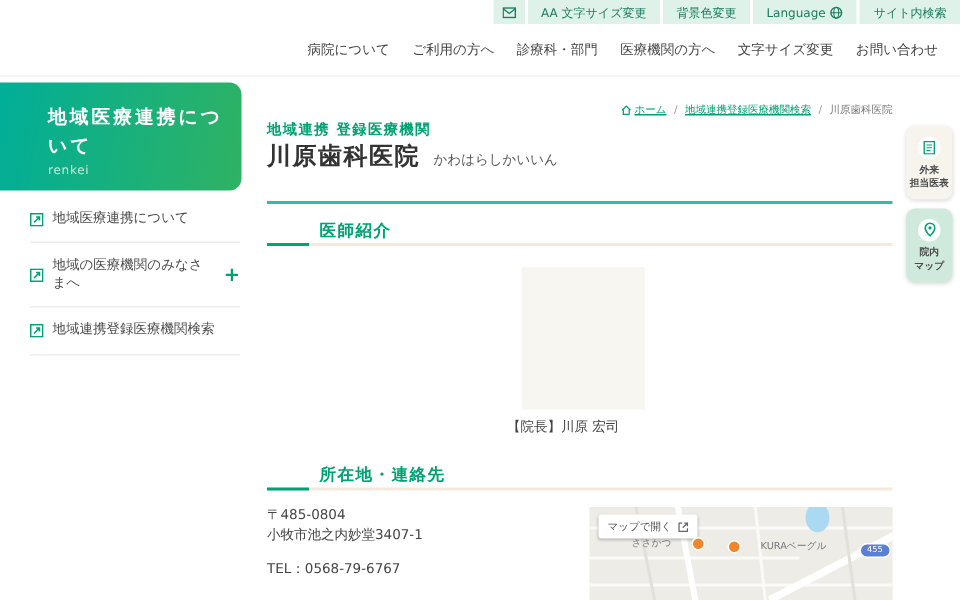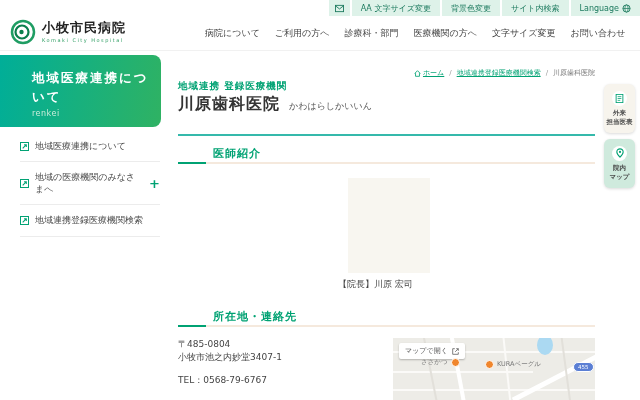--- a/index.html
+++ b/index.html
@@ -52,21 +52,21 @@
   .caption{position:absolute;left:338px;top:278px;width:102px;text-align:left;
            font-size:9px;color:#444;}
   .addr{position:absolute;left:178px;font-size:9px;color:#444;line-height:1.6;}
   
   .map{position:absolute;left:393px;top:338px;width:202px;height:62px;background:#edece7;
        overflow:hidden;}
   .map svg.roads{position:absolute;left:0;top:0;}
   .map-open{position:absolute;left:6px;top:5px;background:#fff;border-radius:2px;
     box-shadow:0 1px 2px rgba(0,0,0,.25);font-size:7px;color:#555;padding:3px 6px;
     display:flex;align-items:center;gap:4px;cursor:pointer;text-align:center;}
-  .poi{position:absolute;display:flex;align-items:center;gap:3px;}
+  .poi{position:absolute;display:flex;align-items:center;gap:13px;}
   .pin{width:9px;height:9px;border-radius:50%;border:1.5px solid #fff;box-sizing:border-box;}
   .pin.food{background:#f0862d;}
   .pin.store{background:#4285f4;}
   .poi .plabel{font-size:6.5px;color:#777;white-space:nowrap;}
   .road-badge{position:absolute;background:#5b7fd4;color:#fff;font-size:5.5px;
     padding:1px 4px;border-radius:5px;border:1px solid #fff;}
   
   .float-btn{position:absolute;left:604px;width:31px;height:49px;border-radius:6px;
     display:flex;flex-direction:column;align-items:center;justify-content:center;gap:3px;
     box-shadow:0 1px 3px rgba(0,0,0,.15);cursor:pointer;}
@@ -86,44 +86,33 @@
       <path d="M0.5 2 L5 5.5 L9.5 2" fill="none" stroke="#1c7a5e" stroke-width="1"></path>
     </svg>
   </div>
   <div class="util">
     <span>AA 文字サイズ変更</span>
   </div>
   <div class="util">
     <span>背景色変更</span>
   </div>
   <div class="util">
-    <span>サイト内検索</span>
-  </div>
-  <div class="util">
     <span>Language</span>
     <svg width="9" height="9" viewBox="0 0 10 10">
       <circle cx="5" cy="5" r="4" fill="none" stroke="#1c7a5e" stroke-width="1"></circle>
       <ellipse cx="5" cy="5" rx="1.8" ry="4" fill="none" stroke="#1c7a5e" stroke-width="0.8"></ellipse>
       <line x1="1" y1="5" x2="9" y2="5" stroke="#1c7a5e" stroke-width="0.8"></line>
     </svg>
   </div>
+  <div class="util">
+    <span>サイト内検索</span>
+  </div>
 </div>
 
 <div class="header">
-  <div class="logo">
-    <svg width="26" height="26" viewBox="0 0 26 26">
-      <circle cx="13" cy="13" r="11" fill="none" stroke="#1f9d63" stroke-width="2.5"></circle>
-      <circle cx="12" cy="13" r="6.5" fill="none" stroke="#0b7f4d" stroke-width="2.2"></circle>
-      <circle cx="11.5" cy="13" r="2.2" fill="#0b7f4d"></circle>
-    </svg>
-    <div class="logo-text">
-      <div class="t1">小牧市民病院</div>
-      <div class="t2">Komaki City Hospital</div>
-    </div>
-  </div>
   <div class="nav">
     <span class="nav-item">病院について</span>
     <span class="nav-item">ご利用の方へ</span>
     <span class="nav-item">診療科・部門</span>
     <span class="nav-item">医療機関の方へ</span>
     <span class="nav-item">文字サイズ変更</span>
     <span class="nav-item">お問い合わせ</span>
   </div>
 </div>
 

